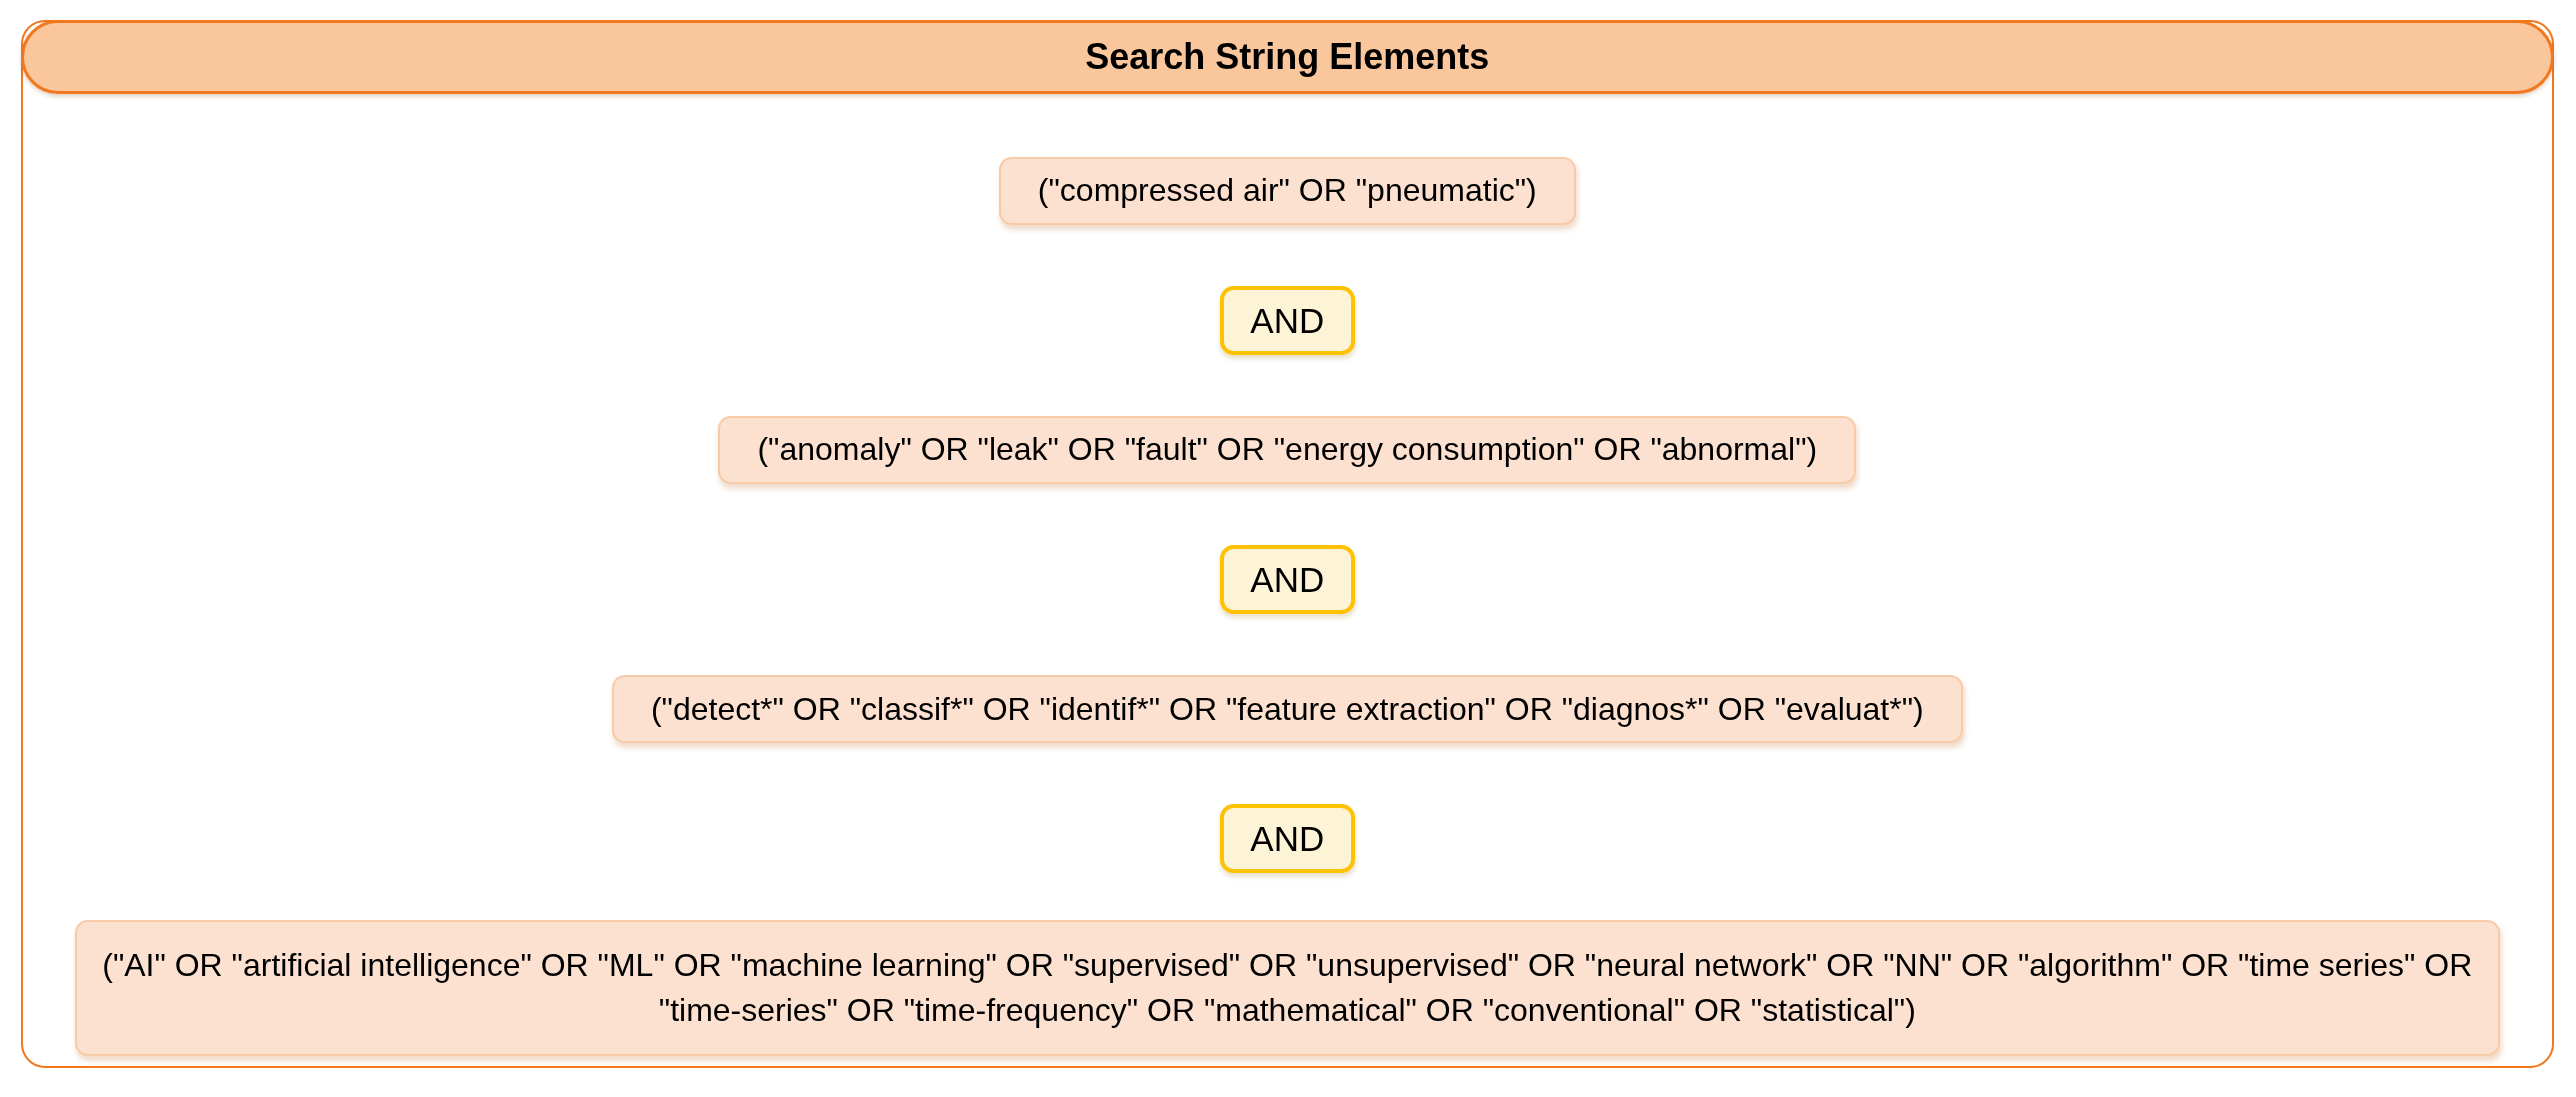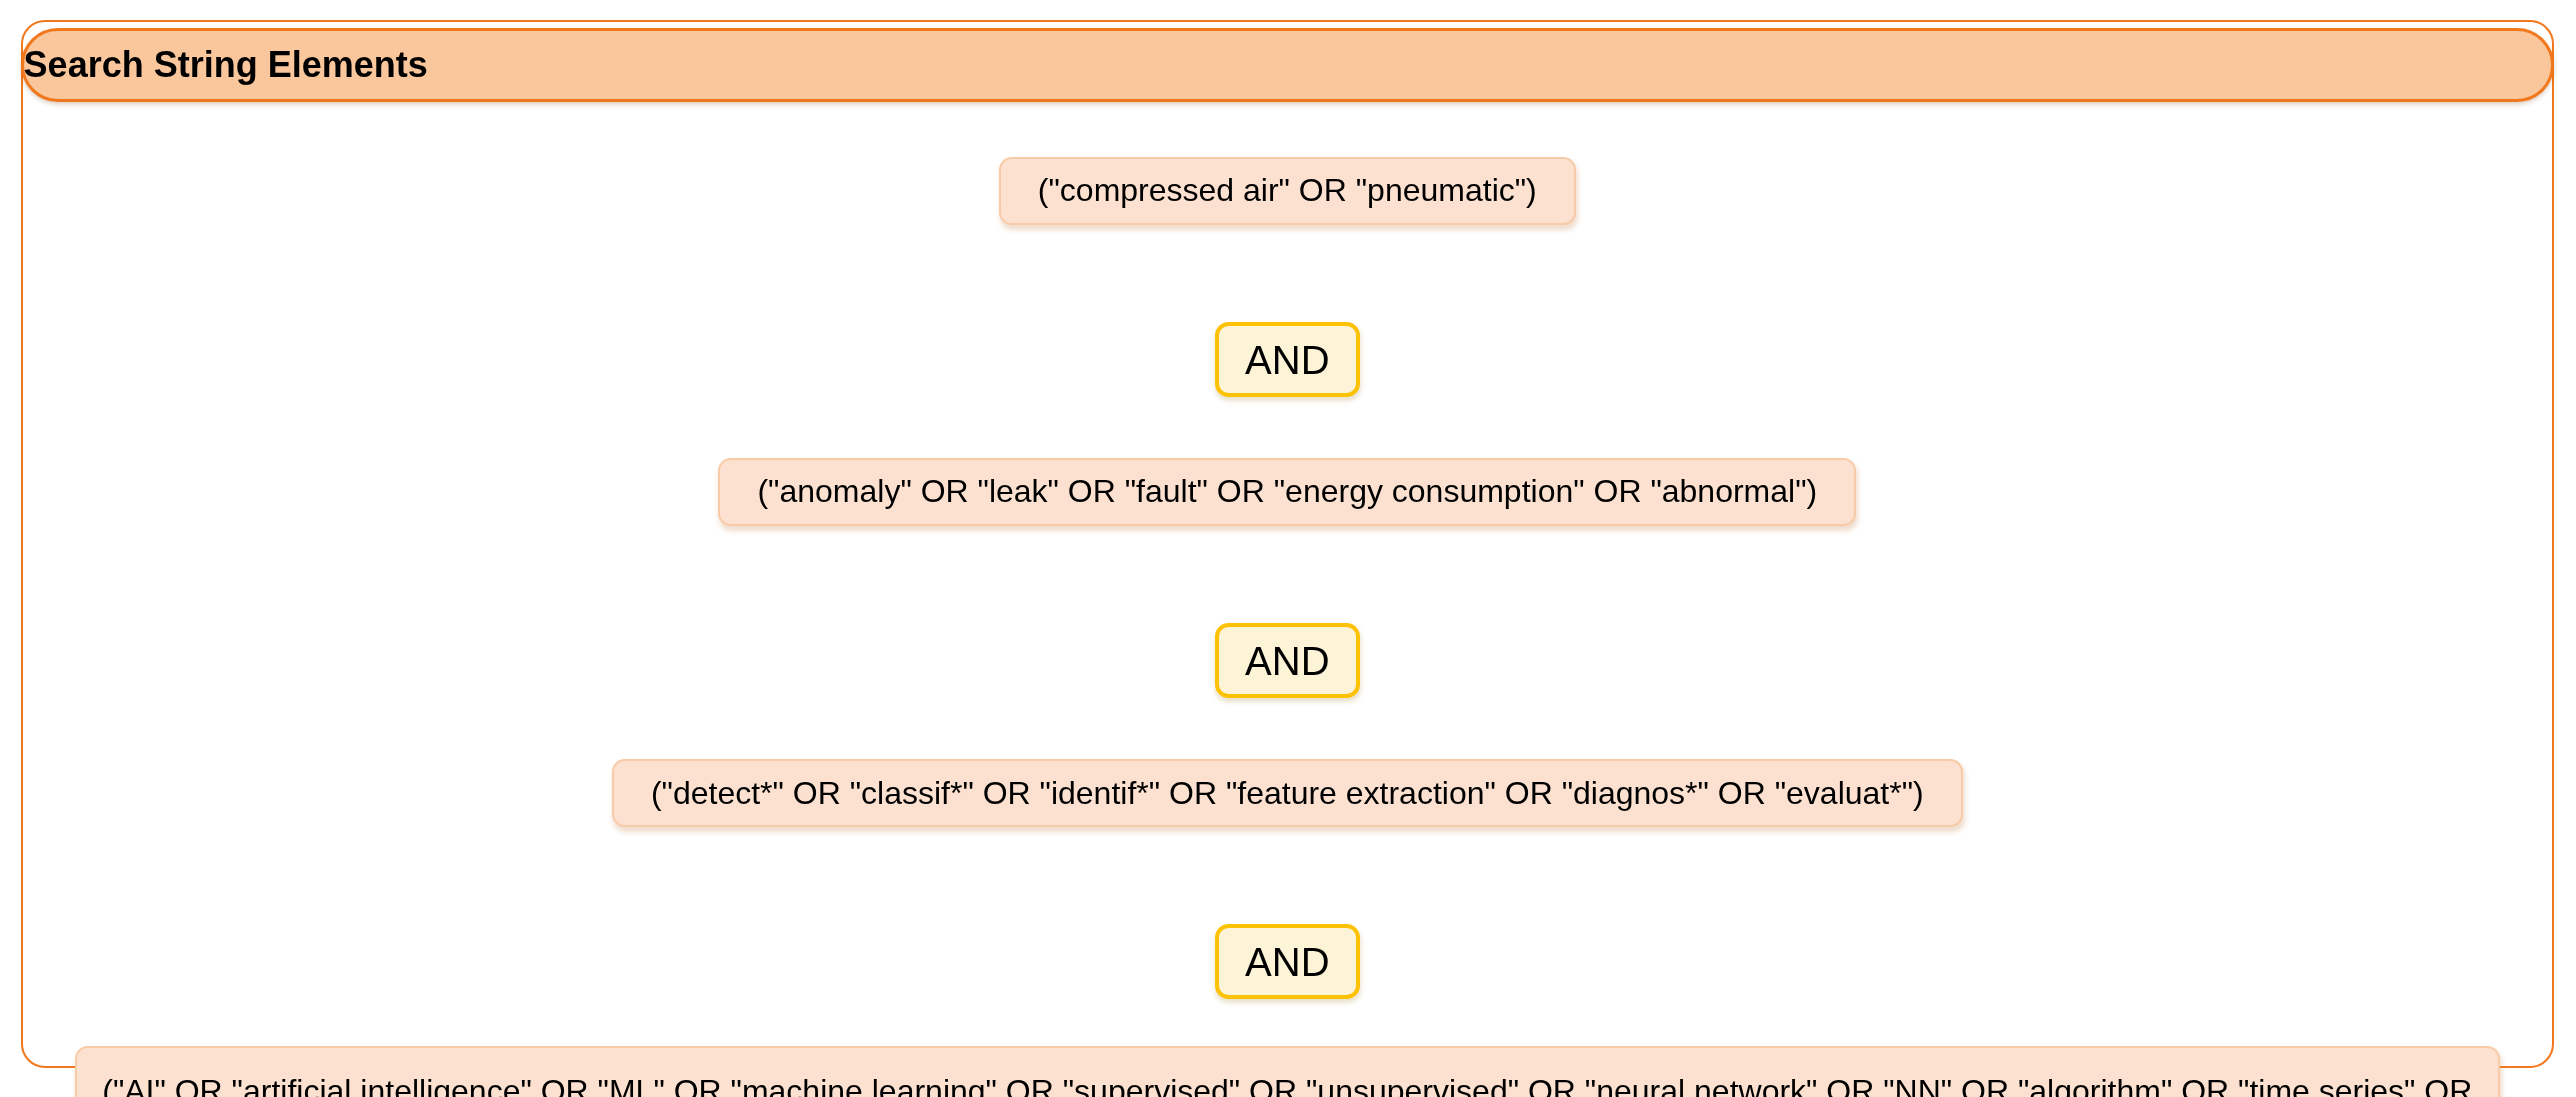--- a/index.html
+++ b/index.html
@@ -30,26 +30,25 @@
     position: absolute;
     top: -2.4px;
     left: -2.4px;
     right: -2.4px;
     height: 74px;
     background: #FAC79D;
     border: 3.2px solid #F2781E;
     border-radius: 37px;
     display: flex;
     align-items: center;
-    justify-content: flex-start;
+    justify-content: center;
     font-size: 36px;
     font-weight: bold;
     box-sizing: border-box;
     box-shadow: 0 2.4px 4px rgba(120, 70, 20, 0.25);
-    margin-top: 8px;
   }
   .stack {
     position: absolute;
     top: 74px;
     left: 0;
     right: 0;
     bottom: 0;
     display: flex;
     flex-direction: column;
     align-items: center;
@@ -70,27 +69,26 @@
   .term--wide {
     margin-top: -14.4px;
     max-width: 2425px;
     padding: 21px 19px;
     line-height: 1.4;
   }
   .and-chip {
     background: #FDF3D7;
     border: 4px solid #FDC204;
     border-radius: 13.6px;
-    font-size: 40px;
+    font-size: 35px;
     line-height: 1.2;
     padding: 9.6px 26.4px;
     text-align: left;
     box-shadow: 0.8px 3.2px 4px rgba(170, 140, 50, 0.25);
     box-sizing: border-box;
-    margin-top: 36px;
   }
 </style>
 </head>
 <body>
 
 <div class="page">
   <div class="frame">
 
     <div class="header">
       <span>Search String Elements</span>

